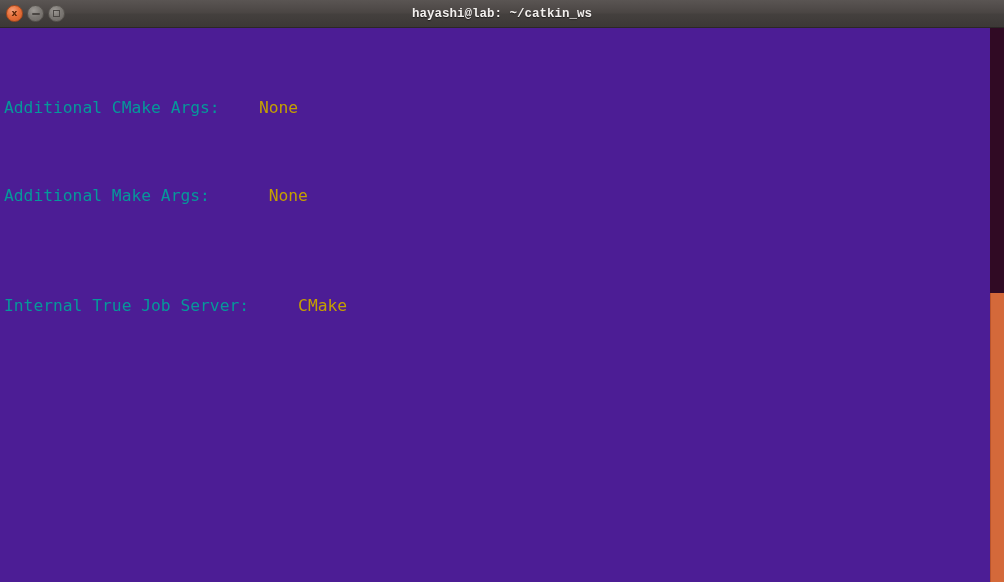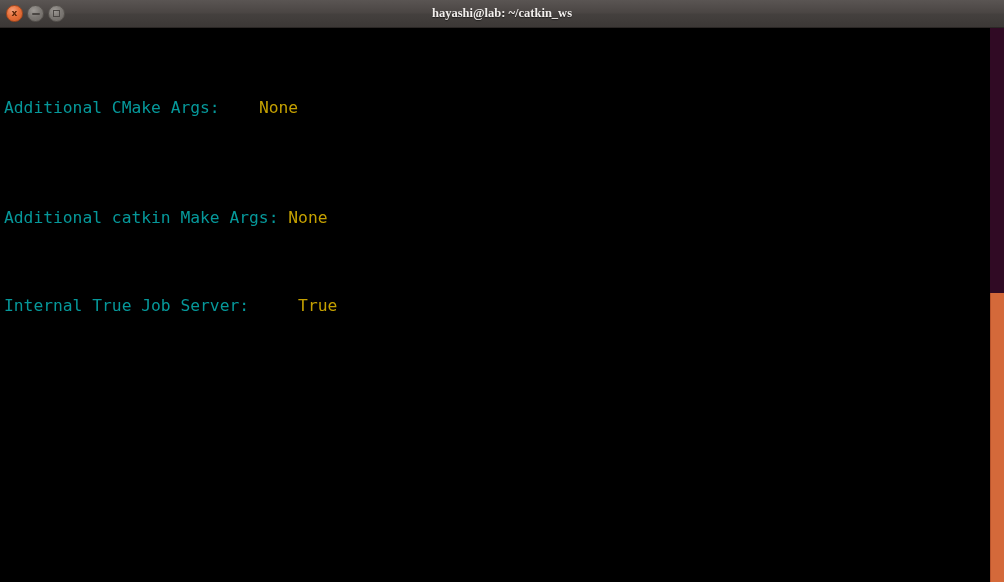--- a/index.html
+++ b/index.html
@@ -73,34 +73,34 @@
     display: block;
     width: 7px;
     height: 7px;
     border: 1.5px solid #4a4643;
     box-sizing: border-box;
   }
   #titletext {
     position: absolute;
     left: 0; right: 0;
     text-align: center;
-    font-family: Liberation Serif, serif;
+    font-family: Liberation Mono, monospace;
     font-size: 12.5px;
     font-weight: bold;
     color: #f2efed;
     pointer-events: none;
     text-shadow: 0 1px 1px rgba(0,0,0,0.55);
   }
 
   
   #term {
     position: relative;
     width: 1004px;
     height: 554px;
-    background: #000000;
+    background: #4c1d95;
     overflow: hidden;
     padding: 0;
     box-sizing: border-box;
   }
   #screen {
     position: absolute;
     left: 4px;
     top: 3px;
     width: 980px;
     font-family: "DejaVu Sans Mono", monospace;
@@ -152,24 +152,24 @@
         </div>
     </div>
     <div id="titletext">hayashi@lab: ~/catkin_ws</div>
   </div>
 
   <div id="term">
     <div id="screen">
 
       <div class="ln"><span class="c-cyan">Additional CMake Args:</span><span class="c-cyan">    </span><span class="c-yellow">None</span></div>
 
-
-      <div class="ln"><span class="c-cyan">Additional catkin Make Args:</span><span class="c-cyan"> </span><span class="c-yellow">None</span></div>
-
-      <div class="ln"><span class="c-cyan">Internal True Job Server:</span><span class="c-cyan">     </span><span class="c-yellow">True</span></div>
+      <div class="ln"><span class="c-cyan">Additional Make Args:</span><span class="c-cyan">      </span><span class="c-yellow">None</span></div>
+
+
+      <div class="ln"><span class="c-cyan">Internal True Job Server:</span><span class="c-cyan">     </span><span class="c-yellow">CMake</span></div>
 
 
       <div class="ln">&nbsp;</div>
 
       
 
       
 
       
 

